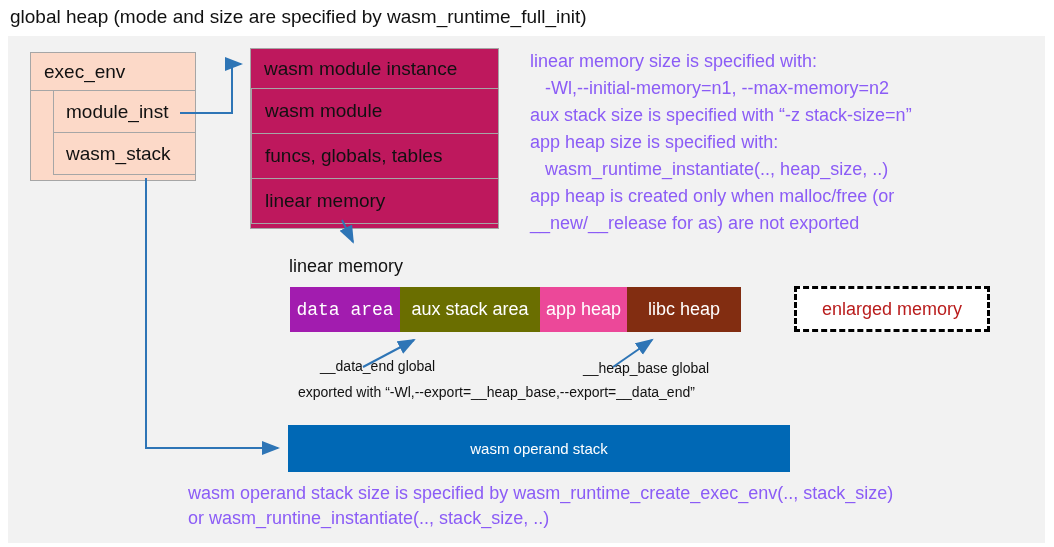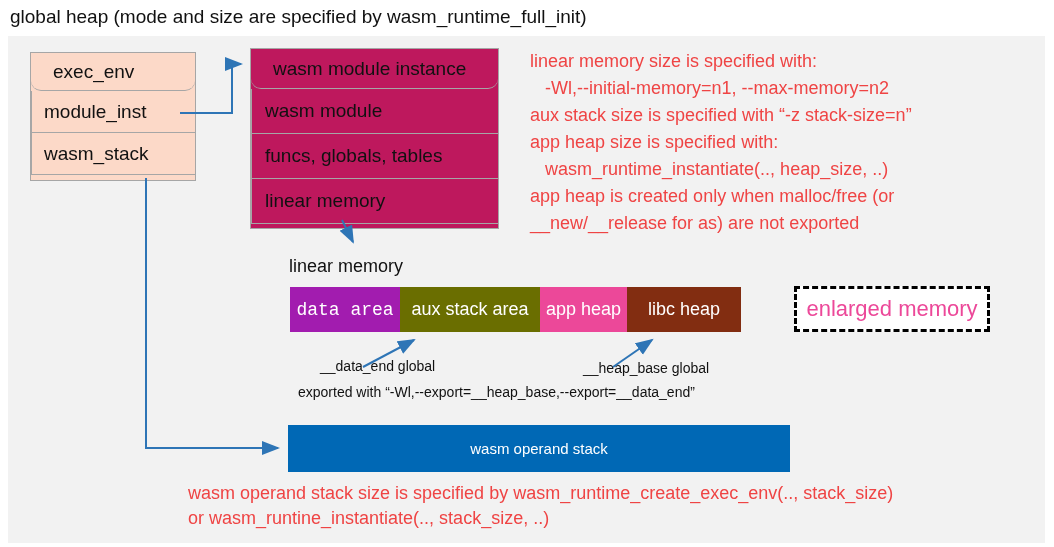--- a/index.html
+++ b/index.html
@@ -4,36 +4,36 @@
 <style>
   * { margin:0; padding:0; box-sizing:border-box; }
   body { background:#ffffff; font-family:"Liberation Sans", sans-serif; }
   .canvas { position:relative; width:1054px; height:547px; background:#ffffff; overflow:hidden; }
   .title { position:absolute; left:10px; top:6px; font-size:19px; color:#111111; }
   .panel { position:absolute; left:8px; top:36px; width:1037px; height:507px; background:#f2f2f2; }
 
   .box { position:absolute; border:1px solid #a6a6a6; }
   .box-pink { background:#fcd9c8; }
   .box-cream { background:#be185d; }
-  .box-header { height:38px; border-bottom:1px solid #a6a6a6; display:flex; align-items:center; padding-left:22px; font-size:19px; color:#111;border-radius:10px; }
+  .box-header { height:38px; border-bottom:1px solid #a6a6a6; display:flex; align-items:center; padding-left:13px; font-size:19px; color:#111; }
   .box-cream .box-header { height:40px; }
   .box-rows { border-left:1px solid #a6a6a6; }
-  .exec-rows { }
+  .exec-rows { margin-left:22px; }
   .mod-rows { }
   .exec-rows > div { height:42px; border-bottom:1px solid #a6a6a6; display:flex; align-items:center; padding-left:12px; font-size:19px; color:#111; }
   .mod-rows > div { height:45px; border-bottom:1px solid #a6a6a6; display:flex; align-items:center; padding-left:13px; font-size:19px; color:#111; }
 
-  .notes { position:absolute; font-size:18px; color:#ef4444; white-space:pre-wrap; }
+  .notes { position:absolute; font-size:18px; color:#8b5cf6; white-space:pre-wrap; }
   .right-notes { left:530px; top:48px; line-height:27px; width:515px; }
   .bottom-notes { left:188px; top:481px; line-height:25px; width:860px; }
 
   .lm-label { position:absolute; left:289px; top:256px; font-size:18px; color:#111; }
   .lm-bar { position:absolute; left:290px; top:287px; height:45px; display:flex; }
   .lm-bar > div { height:45px; display:flex; align-items:center; justify-content:center; color:#ffffff; font-size:18px; }
-  .enlarged { position:absolute; left:794px; top:286px; width:196px; height:46px; background:#ffffff; border:3px dashed #000000; display:flex; align-items:center; justify-content:center; font-size:22px; color:#ec4899; }
+  .enlarged { position:absolute; left:794px; top:286px; width:196px; height:46px; background:#ffffff; border:3px dashed #000000; display:flex; align-items:center; justify-content:center; font-size:18px; color:#b91c1c; }
 
   .ann { position:absolute; font-size:14px; color:#111; }
   .ann-dataend { left:320px; top:358px; }
   .ann-heapbase { left:583px; top:360px; }
   .ann-export { left:298px; top:384px; }
 
   .op-stack { position:absolute; left:288px; top:425px; width:502px; height:47px; background:#0068b5; color:#ffffff; font-size:15px; display:flex; align-items:center; justify-content:center; }
 
   svg.overlay { position:absolute; left:0; top:0; pointer-events:none; }
 </style>

